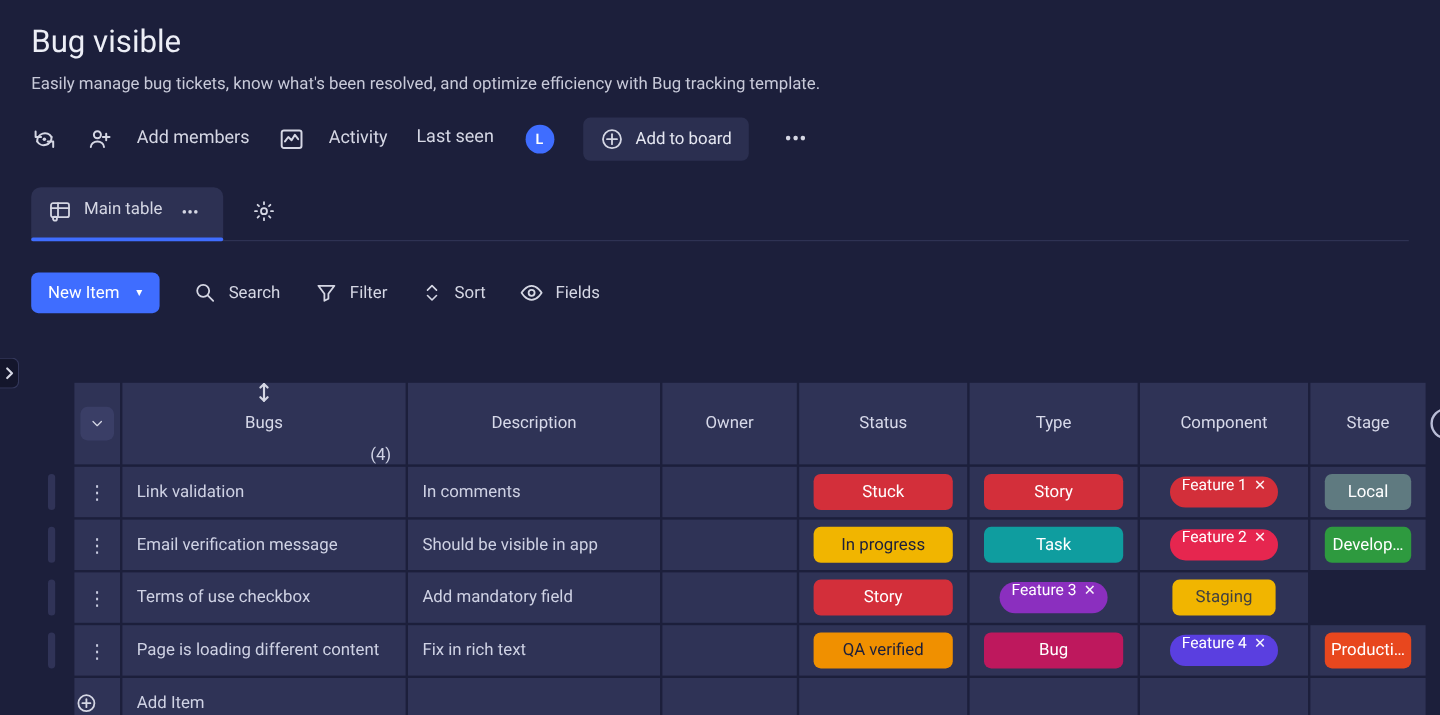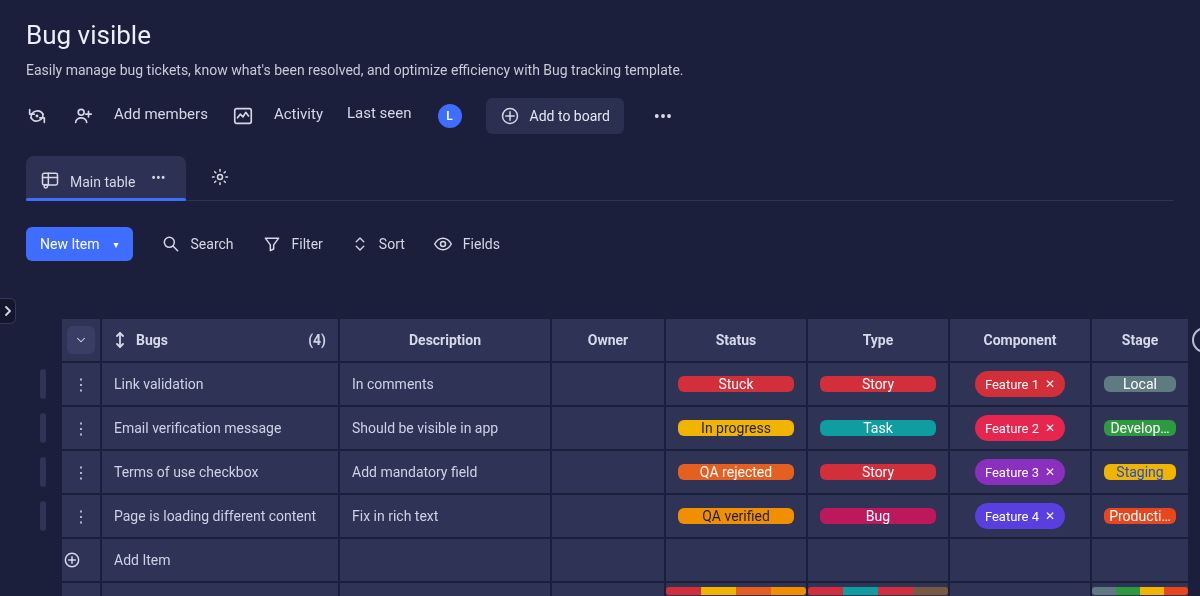--- a/index.html
+++ b/index.html
@@ -38,21 +38,21 @@
   .tb-dots { color: #d5d7e4; font-size: 18px; cursor: pointer; padding: 4px 6px; }
 
   
   .views-row {
     display: flex; align-items: center; gap: 18px;
     margin-top: 22px;
     border-bottom: 1px solid #2e3253;
     position: relative;
   }
   .view-tab {
-    display: inline-flex; align-items: flex-end; gap: 10px;
+    display: inline-flex; align-items: flex-start; gap: 10px;
     background: #2d3153; border-radius: 8px 8px 0 0;
     padding: 10px 14px; cursor: pointer;
   }
   .view-tab .tb-dots { font-size: 14px; }
   .view-underline {
     position: absolute; left: 0; bottom: -1px; height: 3px; width: 160px;
     background: #3f6dff; border-radius: 2px;
   }
   .settings-ic { color: #d5d7e4; cursor: pointer; padding: 6px; }
 
@@ -85,21 +85,21 @@
     margin-bottom: 2px;
   }
   .cell {
     background: #2f3356;
     min-height: 42px;
     display: flex; align-items: center;
     padding: 0 12px;
     color: #cfd2e4;
     overflow: hidden; white-space: nowrap;
   }
-  .hdr-row .cell { font-weight: 700; color: #d7d9e9; }
+  .hdr-row .cell { font-weight: 400; color: #d7d9e9; flex-direction: column; }
   .cell.center { justify-content: center; }
 
   .col-handle-cell {
     background: transparent; display: flex; align-items: center; justify-content: center;
     min-height: 42px;
   }
   .col-handle {
     width: 6px; height: 30px; background: #303357; border-radius: 3px;
   }
 
@@ -109,26 +109,26 @@
     color: #e5e7f1; cursor: pointer;
   }
   .hdr-bugs-cell { display: flex; align-items: center; gap: 10px; }
   .hdr-count { margin-left: auto; color: #cfd2e4; }
 
   .drag-dots { color: #c9cce0; letter-spacing: 0px; cursor: grab; font-size: 16px; width: 100%; text-align: center; }
 
   
   .pill {
     display: inline-flex; align-items: center; justify-content: center;
-    width: 100%; max-width: 120px; height: 16px; border-radius: 6px;
+    width: 100%; max-width: 120px; height: 30px; border-radius: 6px;
     font-size: 14px; color: #fff; overflow: hidden; white-space: nowrap; text-overflow: ellipsis;
     padding: 0 8px;
   }
   .chip {
-    display: inline-flex; align-items: center; gap: 6px;
+    display: inline-flex; align-items: flex-start; gap: 6px;
     height: 26px; border-radius: 13px; padding: 0 10px;
     font-size: 13px; color: #fff;
   }
   .chip .x { font-size: 12px; opacity: 0.95; }
   .stage-pill { max-width: 86px; text-overflow: ellipsis; }
 
   
   .add-row { display: grid; grid-template-columns: 34px 38px 236px 210px 112px 140px 140px 140px 96px 30px; gap: 2px; margin-bottom: 2px; }
   .add-cell { background: #2f3356; min-height: 42px; display: flex; align-items: center; padding: 0 12px; color: #cfd2e4; }
   .add-link { display: inline-flex; align-items: center; gap: 10px; cursor: pointer; }
@@ -380,33 +380,30 @@
     <div class="col-handle-cell">
             <div class="col-handle"></div>
           </div>
     <div class="cell center" style="padding:0;">
       <span class="drag-dots">⋮</span>
     </div>
     <div class="cell">Terms of use checkbox</div>
     <div class="cell">Add mandatory field</div>
     <div class="cell center"></div>
     <div class="cell center">
-      <span class="pill" style="background:#e56020; color:#fff">QA rejected</span>
-    </div>
-    <div class="cell center">
       <span class="pill" style="background:#d32f3a">Story</span>
     </div>
     <div class="cell center">
       <span class="chip" style="background:#8b2fbf">
         <span>Feature 3</span>
         <span class="x">✕</span>
       </span>
     </div>
     <div class="cell center">
-      <span class="pill stage-pill" style="background:#f1b500; color:#1d4ed8">Staging</span>
+      <span class="pill stage-pill" style="background:#f1b500; color:#404040">Staging</span>
     </div>
     <div class="cell" style="background:transparent;"></div>
   </div>
         <div class="row">
     <div class="col-handle-cell">
             <div class="col-handle"></div>
           </div>
     <div class="cell center" style="padding:0;">
       <span class="drag-dots">⋮</span>
     </div>

